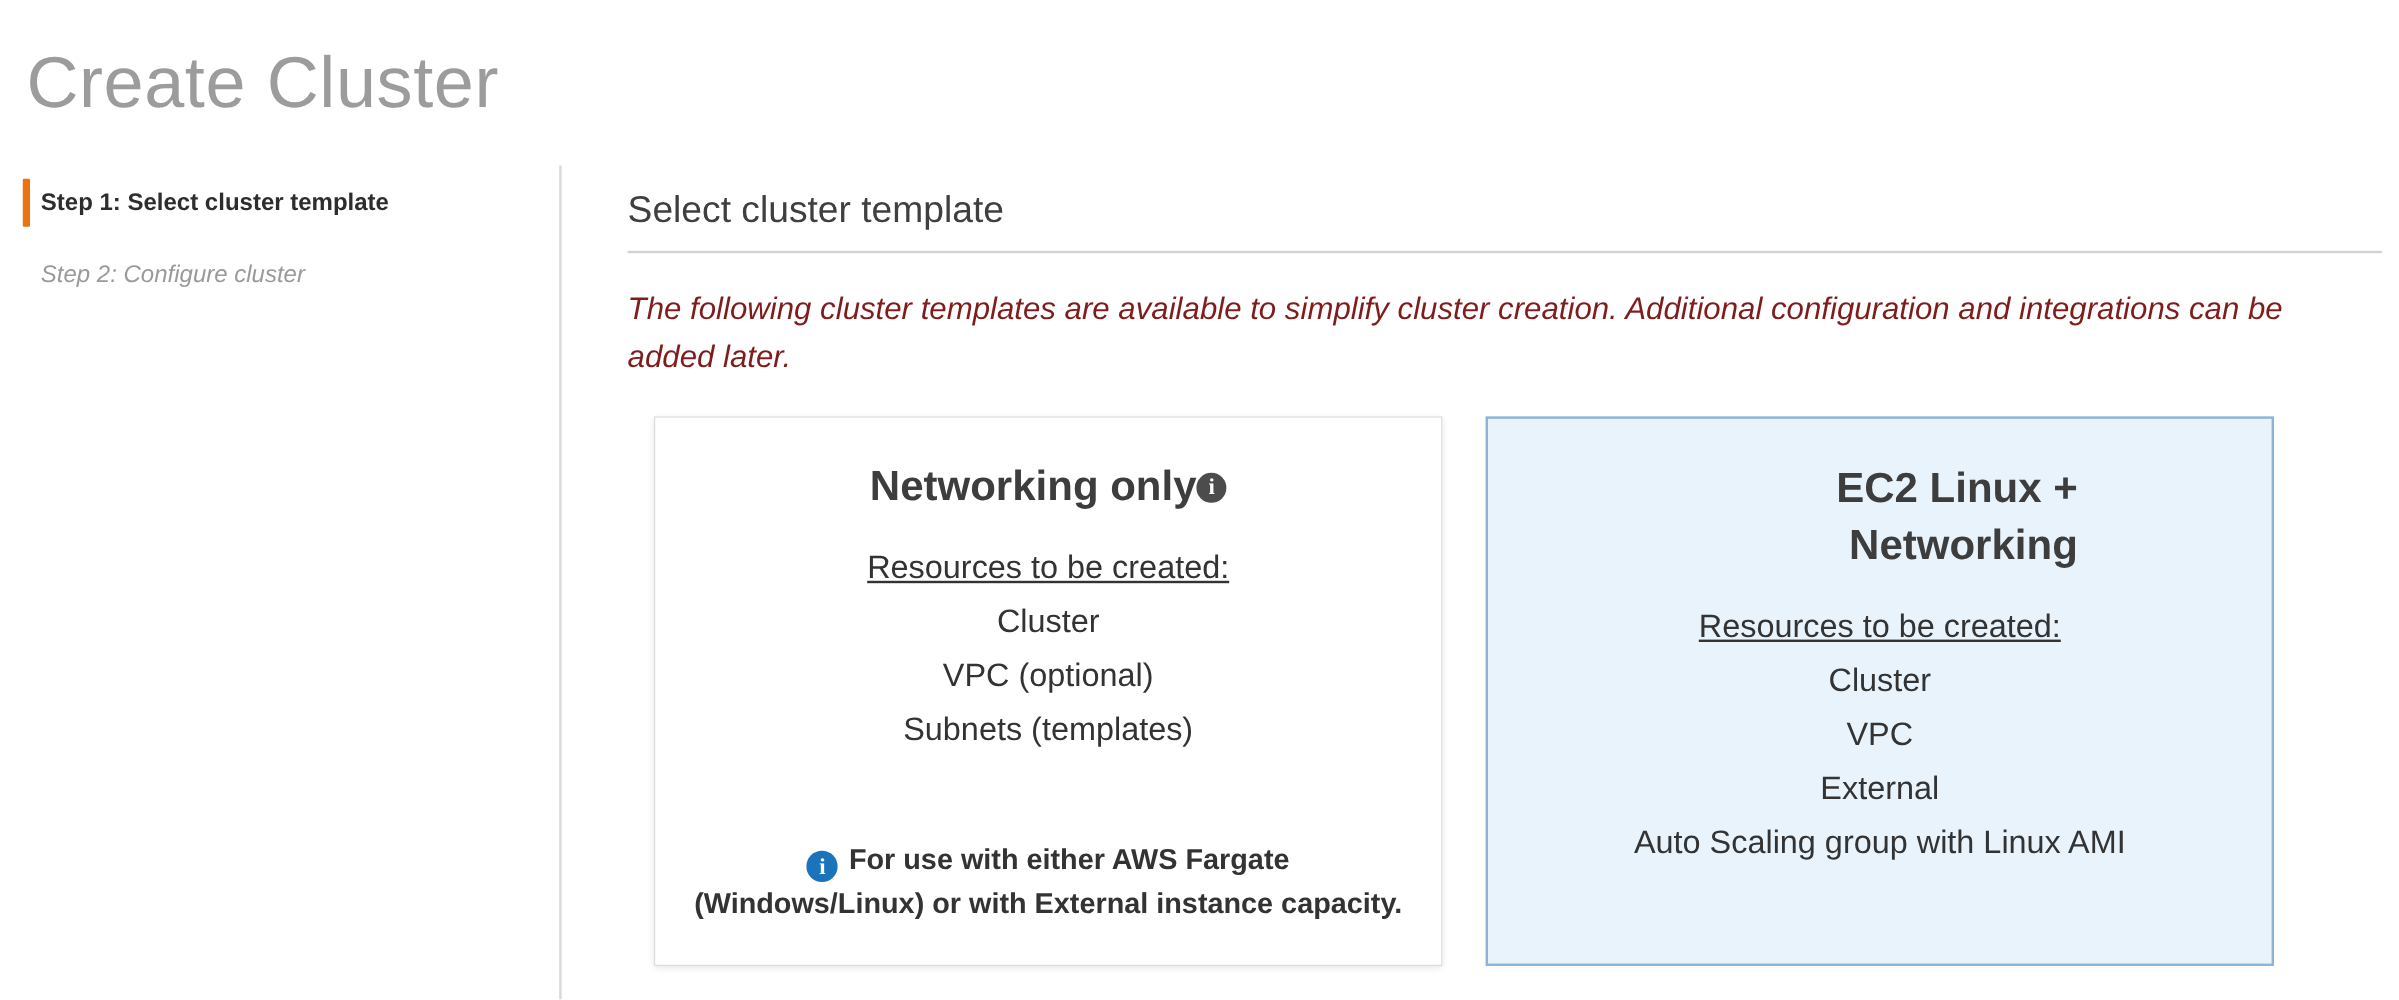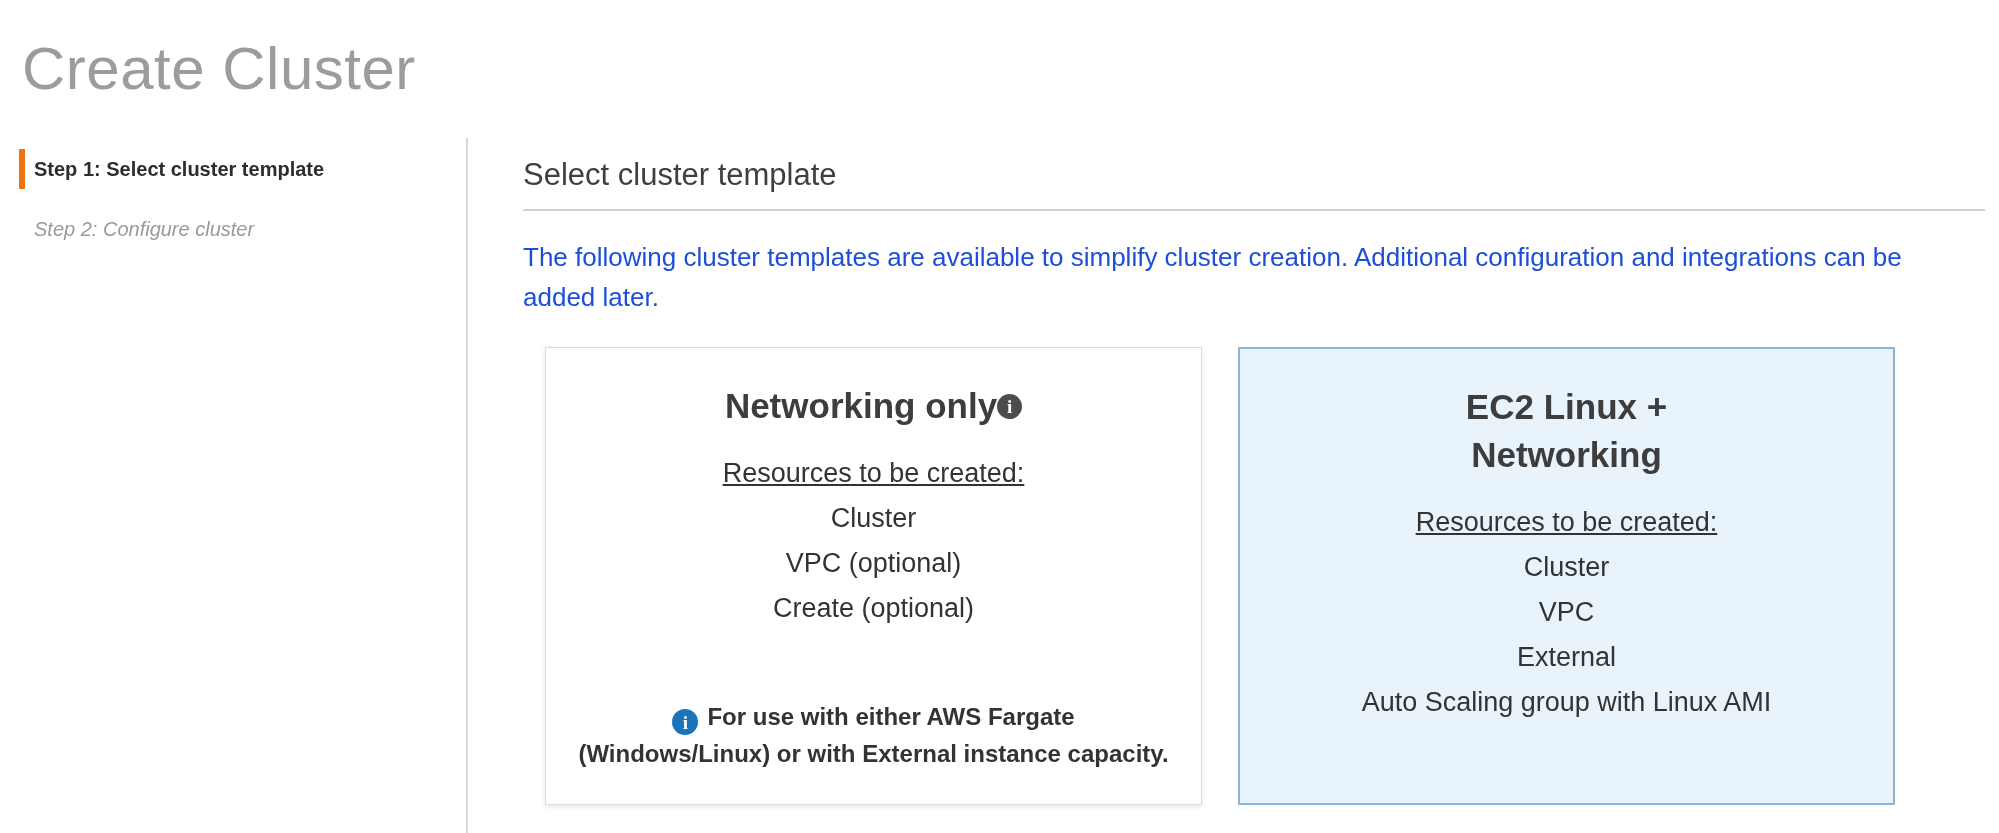--- a/index.html
+++ b/index.html
@@ -75,22 +75,23 @@
     font-weight: 400;
     color: #3f3f3f;
     line-height: 50px;
     padding-bottom: 9px;
     border-bottom: 2px solid #d2d2d2;
   }
   .section-desc {
     margin-top: 26px;
     font-size: 26px;
     line-height: 40px;
-    color: #1d4ed8;
+    color: #7f1d1d;
     max-width: 1420px;
+    font-style: italic;
   }
 
   
   .cards {
     margin: 30px 0 0 22px;
     display: flex;
     gap: 36px;
   }
   .card {
     width: 657px;
@@ -117,20 +118,21 @@
     color: #3d3d3d;
     line-height: 48px;
   }
   .card--selected .card-title {
     max-width: 330px;
   }
   .title-row {
     display: flex;
     align-items: center;
     justify-content: center;
+    text-align: right;
   }
   .resources-label {
     margin-top: 28px;
     font-size: 27px;
     color: #333333;
     text-decoration: underline;
   }
   .resource {
     margin-top: 14px;
     font-size: 27px;
@@ -195,21 +197,21 @@
     <div class="cards">
 
       <div class="card">
         <div class="title-row">
           <span class="card-title">Networking only</span>
           <span class="info-icon info-icon--dark">i</span>
         </div>
         <div class="resources-label">Resources to be created:</div>
         <div class="resource">Cluster</div>
         <div class="resource">VPC (optional)</div>
-        <div class="resource">Create (optional)</div>
+        <div class="resource">Subnets (templates)</div>
         <div class="card-note"><span class="info-icon info-icon--blue">i</span><span>For use with either AWS Fargate (Windows/Linux) or with External instance capacity.</span></div>
       </div>
 
       <div class="card card--selected">
         <div class="title-row">
           <span class="card-title">EC2 Linux + Networking</span>
         </div>
         <div class="resources-label">Resources to be created:</div>
         <div class="resource">Cluster</div>
         <div class="resource">VPC</div>

